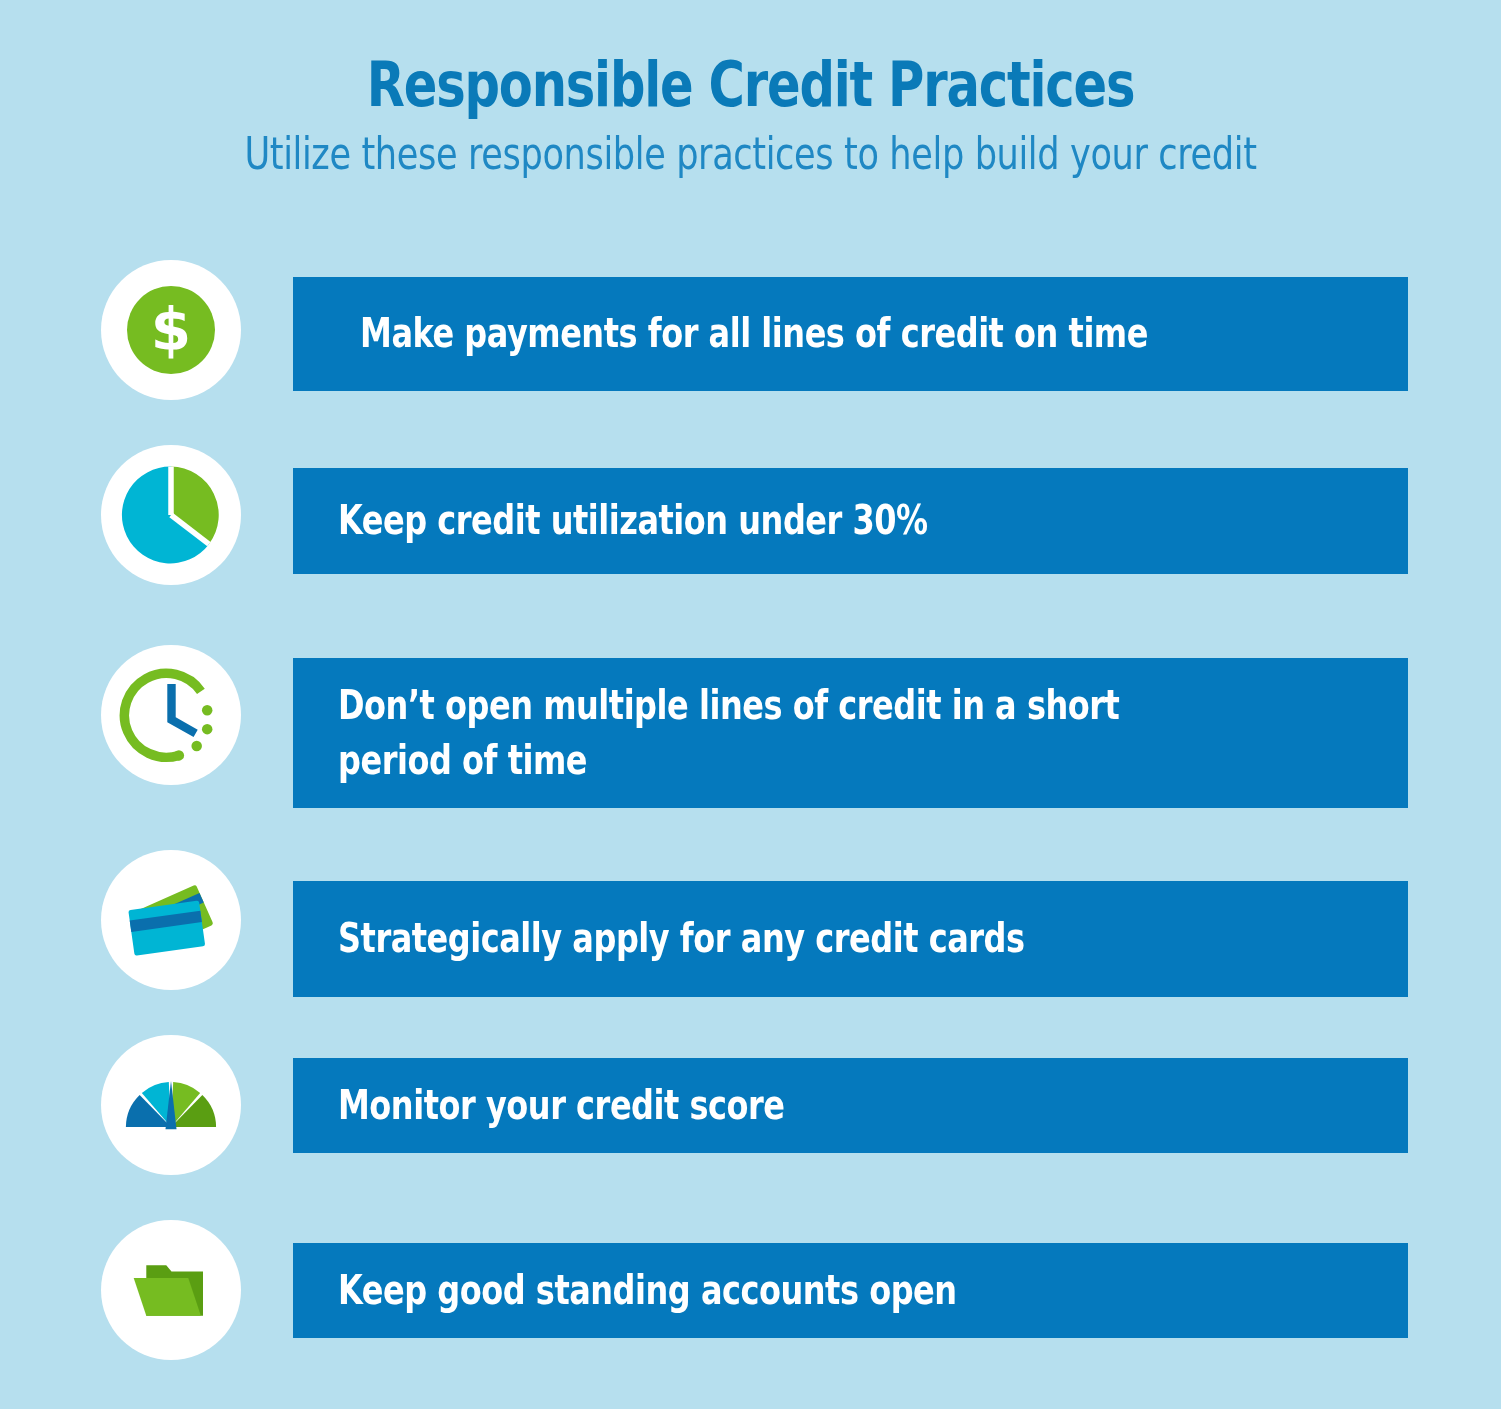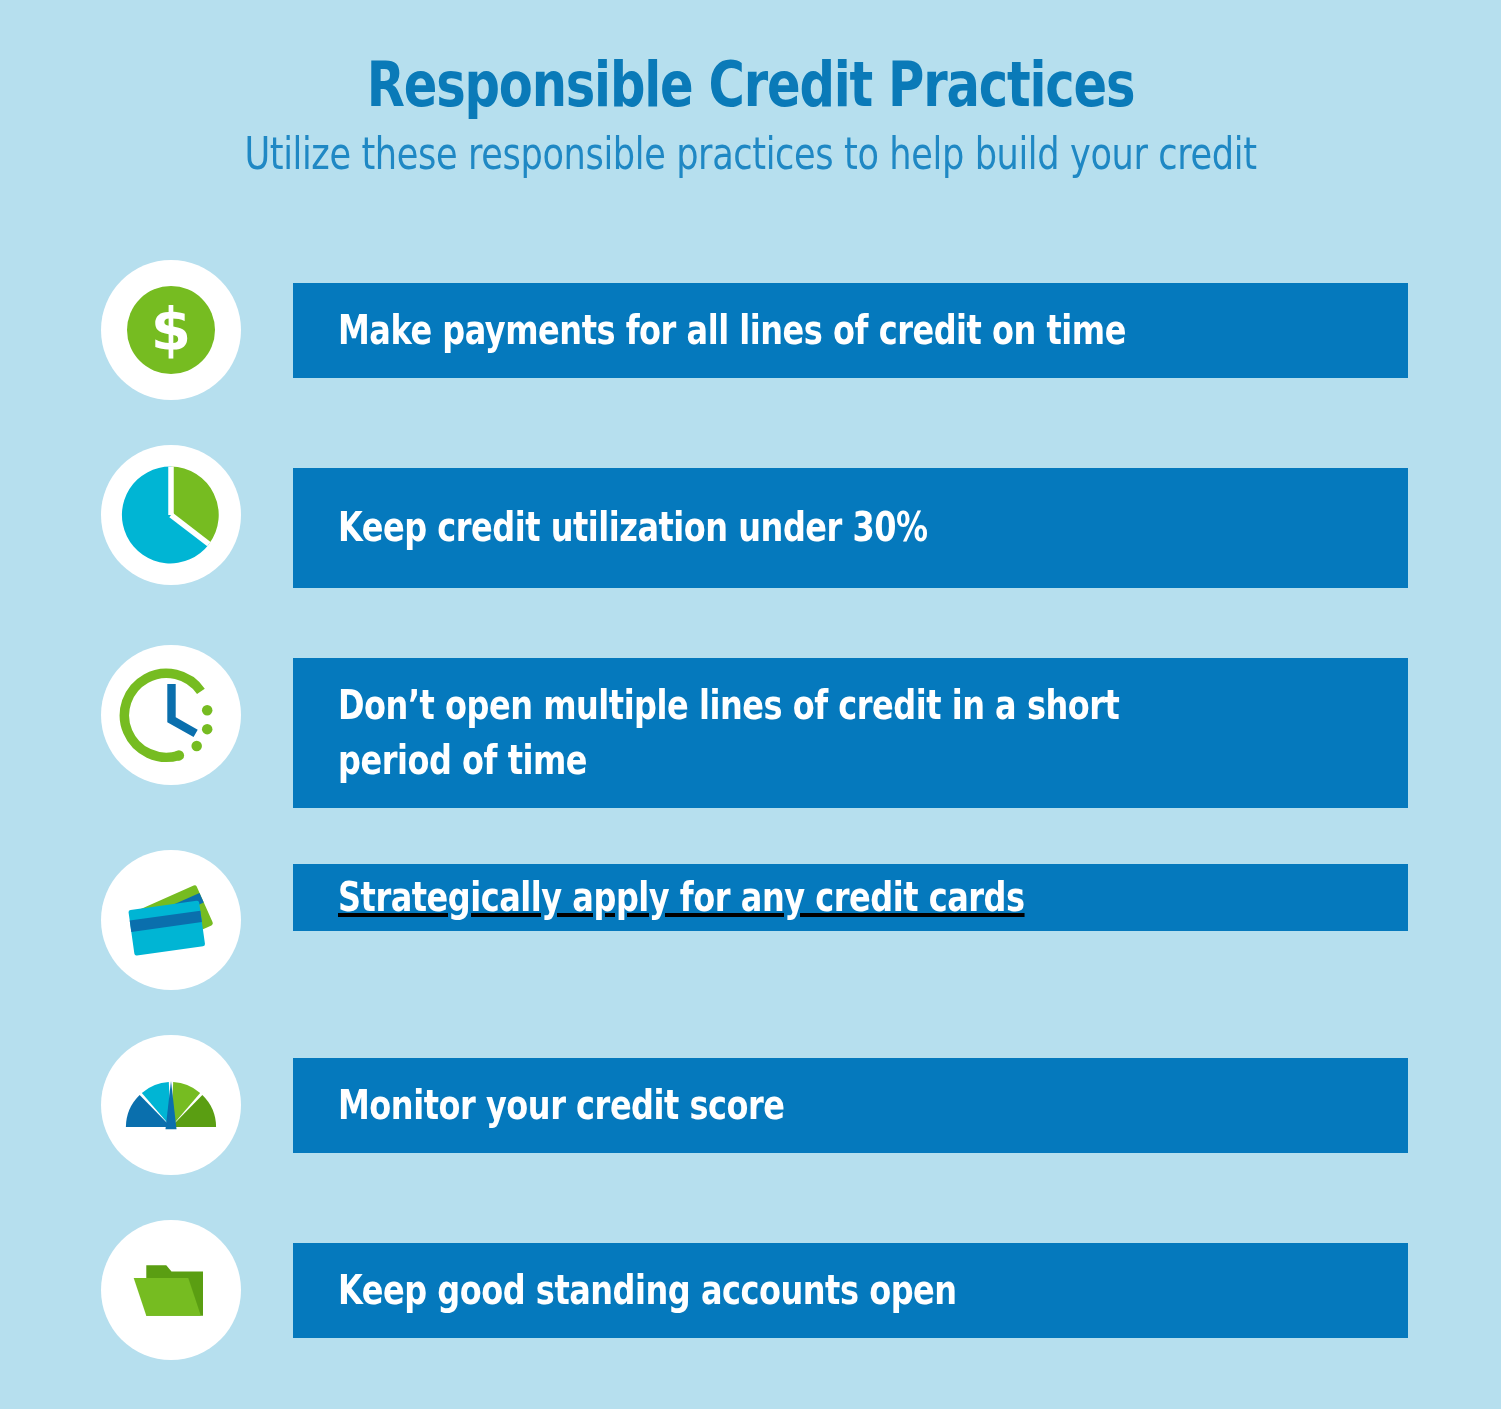--- a/index.html
+++ b/index.html
@@ -112,35 +112,35 @@
 
   <div class="rows">
 
     <div class="row" style="height:185px;">
       <div class="icon-circle" style="top:0px;">
         <svg width="100" height="100" viewBox="0 0 100 100">
           <circle cx="50" cy="50" r="44" fill="#76bc21"></circle>
           <text x="50" y="50" text-anchor="middle" dominant-baseline="central" font-family="DejaVu Sans, sans-serif" font-size="58" font-weight="bold" fill="#ffffff">$</text>
         </svg>
       </div>
-      <div class="bar" style="top:23px; height:95px;">
+      <div class="bar" style="top:17px; height:114px;text-align:center;">
         <div class="bar-text">Make payments for all lines of credit on time</div>
       </div>
     </div>
 
     <div class="row" style="height:190px;">
       <div class="icon-circle" style="top:0px;">
         <svg width="110" height="110" viewBox="0 0 100 100">
           <path d="M50 50 L50 6 A44 44 0 0 1 84.5 76.5 Z" fill="#76bc21"></path>
           <path d="M50 50 L84.5 76.5 A44 44 0 1 1 50 6 Z" fill="#00b5d4"></path>
           <path d="M50 50 L50 6" stroke="#ffffff" stroke-width="5" fill="none"></path>
           <path d="M50 50 L84.5 76.5" stroke="#ffffff" stroke-width="5" fill="none"></path>
         </svg>
       </div>
-      <div class="bar" style="top:23px; height:120px;">
+      <div class="bar" style="top:23px; height:106px;">
         <div class="bar-text">Keep credit utilization under 30%</div>
       </div>
     </div>
 
     <div class="row" style="height:215px;padding-left:47px;">
       <div class="icon-circle" style="top:10px;">
         <svg width="105" height="105" viewBox="0 0 100 100">
           <path d="M78 27 A40 40 0 1 0 57 88" stroke="#76bc21" stroke-width="9" fill="none" stroke-linecap="butt"></path>
           <circle cx="84" cy="45" r="5" fill="#76bc21"></circle>
           <circle cx="84" cy="63" r="5" fill="#76bc21"></circle>
@@ -161,21 +161,21 @@
           <g transform="rotate(-24 50 50)">
             <rect x="24" y="30" width="58" height="38" rx="2" fill="#76bc21"></rect>
             <rect x="24" y="38" width="58" height="9" fill="#0a6fad"></rect>
           </g>
           <g transform="rotate(-8 50 50)">
             <rect x="14" y="36" width="62" height="40" rx="2" fill="#00b5d4"></rect>
             <rect x="14" y="45" width="62" height="10" fill="#0a6fad"></rect>
           </g>
         </svg>
       </div>
-      <div class="bar" style="top:14px; height:67px;text-decoration:underline;">
+      <div class="bar" style="top:31px; height:116px;">
         <div class="bar-text">Strategically apply for any credit cards</div>
       </div>
     </div>
 
     <div class="row" style="height:185px;">
       <div class="icon-circle" style="top:0px;">
         <svg width="110" height="110" viewBox="0 0 100 100">
           <g transform="translate(0,8)">
             <path d="M50 62 L9 62 A41 41 0 0 1 21.5 33 Z" fill="#0a6fad"></path>
             <path d="M50 62 L23.5 31 A41 41 0 0 1 48 21.1 Z" fill="#00b5d4"></path>

